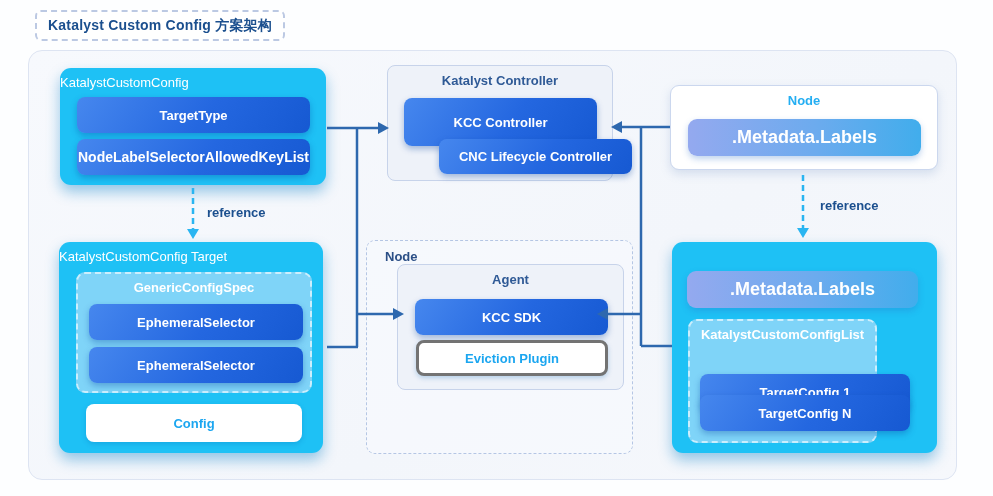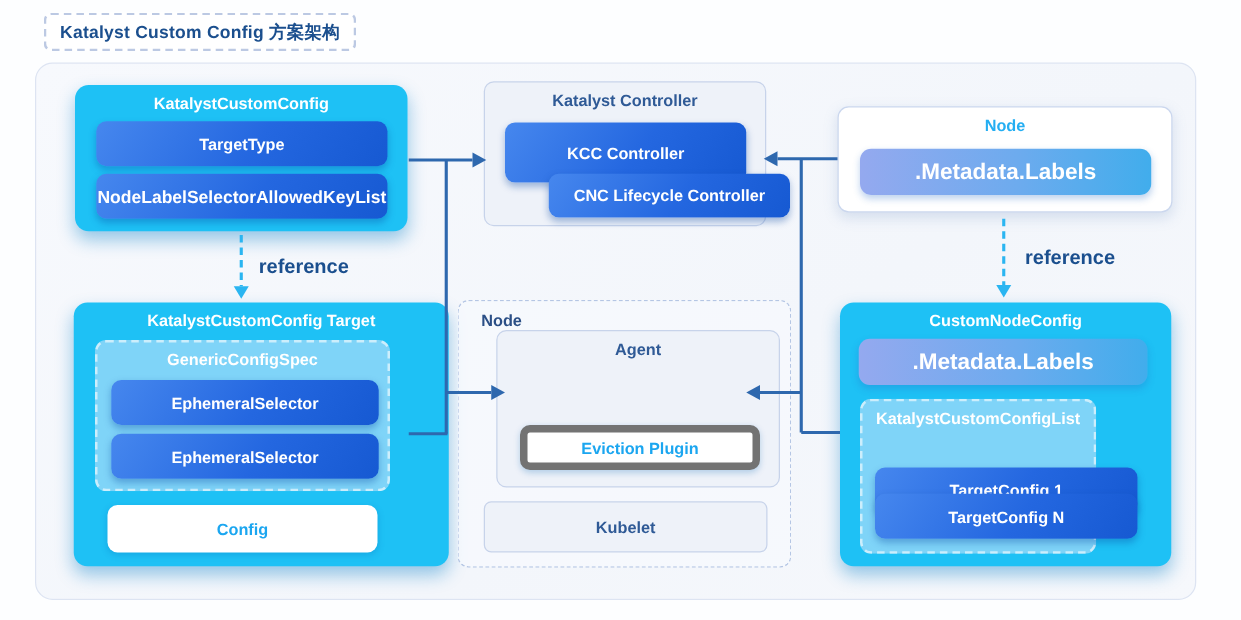--- a/index.html
+++ b/index.html
@@ -32,22 +32,22 @@
   }
 
   
   .cyan-box {
     background:#1ec1f5;
     border-radius:11px;
     box-shadow:0 7px 14px rgba(13,129,201,0.42);
   }
   .cyan-title {
     left:0; top:7px; width:100%;
-    text-align:center;
-    font-size:13px; font-weight:bold; color:#ffffff;
+    text-align:left;
+    font-size:13px; font-weight:normal; color:#ffffff;
   }
 
   
   .blue-pill {
     background:linear-gradient(125deg,#4687ee 0%,#2467e0 55%,#1659d2 100%);
     border-radius:8px;
     display:flex; align-items:center; justify-content:center;
     font-size:13px; font-weight:bold; color:#ffffff;
     box-shadow:0 3px 6px rgba(10,70,160,0.35);
     white-space:nowrap;
@@ -119,21 +119,21 @@
     left:18px; top:8px;
     font-size:13px; font-weight:bold; color:#2b4f86;
   }
 
   .kubelet-box {
     display:flex; align-items:center; justify-content:center;
     font-size:13px; font-weight:bold; color:#2f5a96;
   }
 
   .ref-label {
-    font-size:16px; font-weight:bold; color:#1b4f8e;
+    font-size:13px; font-weight:bold; color:#1b4f8e;
   }
 
   svg.arrows { left:0; top:0; width:993px; height:496px; pointer-events:none; }
 </style>
 </head>
 <body>
 
 <div class="abs title-chip">Katalyst Custom Config 方案架构</div>
 
 <div class="abs canvas"></div>
@@ -148,41 +148,40 @@
   <div class="abs frame-title">Katalyst Controller</div>
   <div class="abs blue-pill" style="left:16px;top:32px;width:193px;height:48px;">KCC Controller</div>
   <div class="abs blue-pill" style="left:16px;top:73px;width:193px;height:35px;margin-left:35px;">CNC Lifecycle Controller</div>
 </div>
 
 <div class="abs white-box" style="left:670px;top:85px;width:268px;height:85px;">
   <div class="abs cyan-text-title">Node</div>
   <div class="abs meta-pill" style="left:17px;top:33px;width:233px;height:37px;">.Metadata.Labels</div>
 </div>
 
-<div class="abs cyan-box" style="left:59px;top:242px;width:300px;height:211px;">
+<div class="abs cyan-box" style="left:59px;top:242px;width:264px;height:211px;">
   <div class="abs cyan-title">KatalystCustomConfig Target</div>
   <div class="abs inner-dashed" style="left:17px;top:30px;width:236px;height:121px;">
     <div class="abs inner-title">GenericConfigSpec</div>
     <div class="abs blue-pill" style="left:11px;top:30px;width:214px;height:36px;">EphemeralSelector</div>
     <div class="abs blue-pill" style="left:11px;top:73px;width:214px;height:36px;">EphemeralSelector</div>
   </div>
   <div class="abs white-pill" style="left:27px;top:162px;width:216px;height:38px;">Config</div>
 </div>
 
 <div class="abs node-dashed" style="left:366px;top:240px;width:267px;height:214px;">
   <div class="abs node-dashed-label">Node</div>
   <div class="abs frame-box" style="left:20px;top:23px;width:227px;height:126px;margin-left:10px;">
     <div class="abs frame-title">Agent</div>
-    <div class="abs white-pill" style="left:18px;top:75px;width:192px;height:36px;border:6px solid #737373;">Eviction Plugin</div>
+    <div class="abs blue-pill" style="left:17px;top:34px;width:193px;height:36px;">KCC SDK</div>
+    <div class="abs white-pill" style="left:18px;top:75px;width:192px;height:36px;border:3px solid #737373;">Eviction Plugin</div>
   </div>
-  <div class="abs frame-box kubelet-box" style="left:20px;top:160px;width:227px;height:41px;border-radius:6px;">Kubelet</div>
 </div>
 
 <div class="abs cyan-box" style="left:672px;top:242px;width:265px;height:211px;">
-  <div class="abs cyan-title">CustomNodeConfig</div>
   <div class="abs meta-pill" style="left:15px;top:29px;width:231px;height:37px;">.Metadata.Labels</div>
   <div class="abs inner-dashed" style="left:16px;top:77px;width:189px;height:124px;">
     <div class="abs inner-title">KatalystCustomConfigList</div>
     <div class="abs blue-pill" style="left:10px;top:33px;width:210px;height:37px;margin-top:20px;">TargetConfig 1</div>
     <div class="abs blue-pill" style="left:10px;top:74px;width:210px;height:36px;">TargetConfig N</div>
   </div>
 </div>
 
 <svg class="abs arrows" viewBox="0 0 993 496" xmlns="http://www.w3.org/2000/svg">
   <g stroke="#2e68ae" stroke-width="2.5" fill="none">

